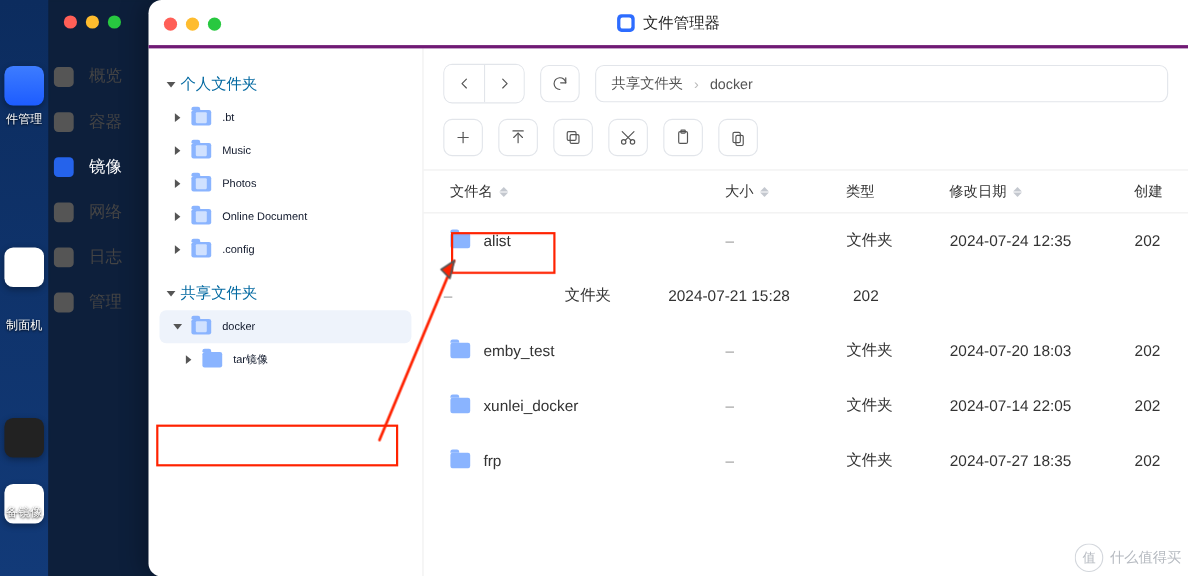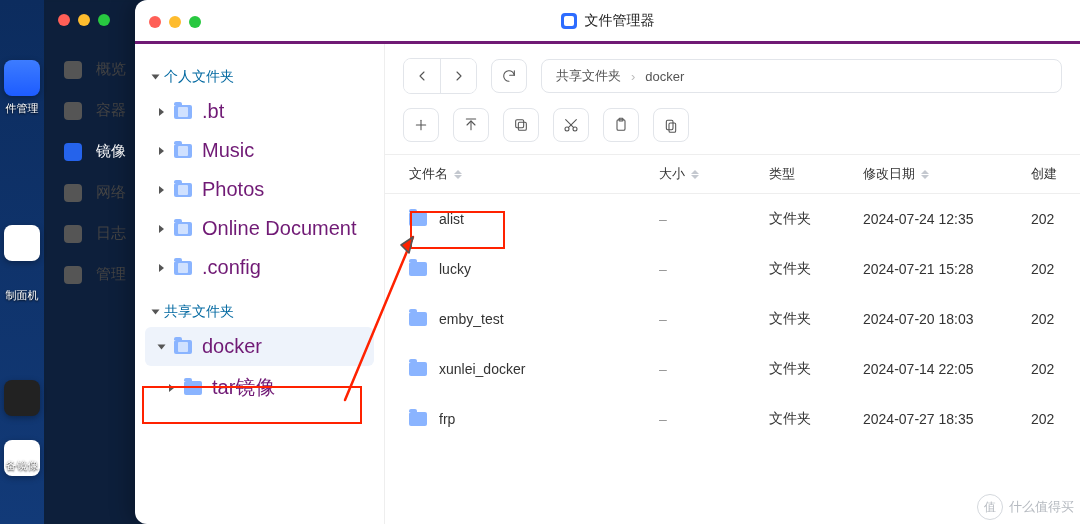--- a/index.html
+++ b/index.html
@@ -10,40 +10,40 @@
   .bgicon.b2{top:225px;background:#fff;}
   .bgicon.b3{top:380px;background:#222;}
   .bgicon.b4{top:440px;background:#fff;}
   .bglabel{position:absolute;left:0;width:44px;text-align:center;color:#fff;font-size:11px;text-shadow:0 1px 2px #000;}
 
   
   .backwin { position:absolute; left:44px; top:0; width:340px; height:524px; background:rgba(20,20,20,.35); backdrop-filter:blur(1px);}
   .traffic { position:absolute; left:14px; top:14px; display:flex; gap:8px;}
   .traffic span{width:12px;height:12px;border-radius:50%;}
   .tred{background:#ff5f57;} .tyel{background:#febc2e;} .tgrn{background:#28c840;}
-  .bnav{position:absolute;left:20px;top:60px;display:flex;flex-direction:column;gap:22px;}
+  .bnav{position:absolute;left:5px;top:60px;display:flex;flex-direction:column;gap:22px;}
   .bnav-item{display:flex;align-items:center;gap:14px;color:#444;font-size:15px;}
   .bnav-item.active{color:#ffffff;font-weight:500;}
   .bnav-ico{width:18px;height:18px;border-radius:4px;background:#555;display:inline-block;flex:none;}
   .bnav-item.active .bnav-ico{background:#2563eb;}
 
   
   .win { position:absolute; left:135px; top:0; right:0; bottom:0; background:#fff; border-top-left-radius:12px; border-bottom-left-radius:12px; box-shadow:-6px 0 20px rgba(0,0,0,.25); display:flex; flex-direction:column;}
   .titlebar{height:44px;display:flex;align-items:center;justify-content:center;position:relative;border-bottom:3px solid #701a75;}
   .titlebar .traffic{left:14px;top:16px;}
   .titlewrap{display:flex;align-items:center;gap:8px;font-size:14px;color:#222;}
   .appico{width:16px;height:16px;background:#2d6cff;border-radius:4px;position:relative;}
   .appico::after{content:"";position:absolute;inset:3px;background:#fff;border-radius:2px;}
 
   .body{flex:1;display:flex;min-height:0;}
   .sidebar{width:250px;border-right:1px solid #eee;padding:18px 10px;overflow:auto;}
   .sect{display:flex;align-items:center;gap:6px;font-size:14px;color:#0369a1;padding:6px 8px;cursor:pointer;}
   .caret{width:0;height:0;border-left:5px solid #555;border-top:4px solid transparent;border-bottom:4px solid transparent;display:inline-block;transition:.15s;}
   .caret.down{transform:rotate(90deg);}
-  .tree-item{display:flex;align-items:center;gap:10px;padding:8px 8px 8px 30px;font-size:20px;color:#701a75;border-radius:6px;cursor:pointer;position:relative;}
+  .tree-item{display:flex;align-items:center;gap:10px;padding:8px 8px 8px 30px;font-size:10px;color:#0f172a;border-radius:6px;cursor:pointer;position:relative;}
   .tree-item.l2{padding-left:40px;}
   .tree-item.selected{background:#eef3fb;}
   .fico{width:18px;height:14px;background:#8ab4ff;border-radius:2px;position:relative;flex:none;}
   .fico::before{content:"";position:absolute;top:-3px;left:0;width:8px;height:3px;background:#8ab4ff;border-radius:2px 2px 0 0;}
   .fico.sp::after{content:"";position:absolute;inset:2px 4px;background:#fff;border-radius:1px;opacity:.6;}
   .tree-item .caret{margin-left:-16px;}
   .hl{position:absolute;border:2.5px solid #f20;pointer-events:none;}
   .hl1{left:142px;top:386px;width:220px;height:38px;}
 
   .main{flex:1;display:flex;flex-direction:column;min-width:0;}
@@ -295,24 +295,20 @@
             <div class="c-name nm">
               <span class="fico"></span>
               <span>alist</span>
             </div>
             <div class="c-size dash">–</div>
             <div class="c-type">文件夹</div>
             <div class="c-mod">2024-07-24 12:35</div>
             <div class="c-cre">202</div>
           </div>
           <div class="row">
-            <div class="c-name nm">
-              <span class="fico"></span>
-              <span>lucky</span>
-            </div>
             <div class="c-size dash">–</div>
             <div class="c-type">文件夹</div>
             <div class="c-mod">2024-07-21 15:28</div>
             <div class="c-cre">202</div>
           </div>
           <div class="row">
             <div class="c-name nm">
               <span class="fico"></span>
               <span>emby_test</span>
             </div>

